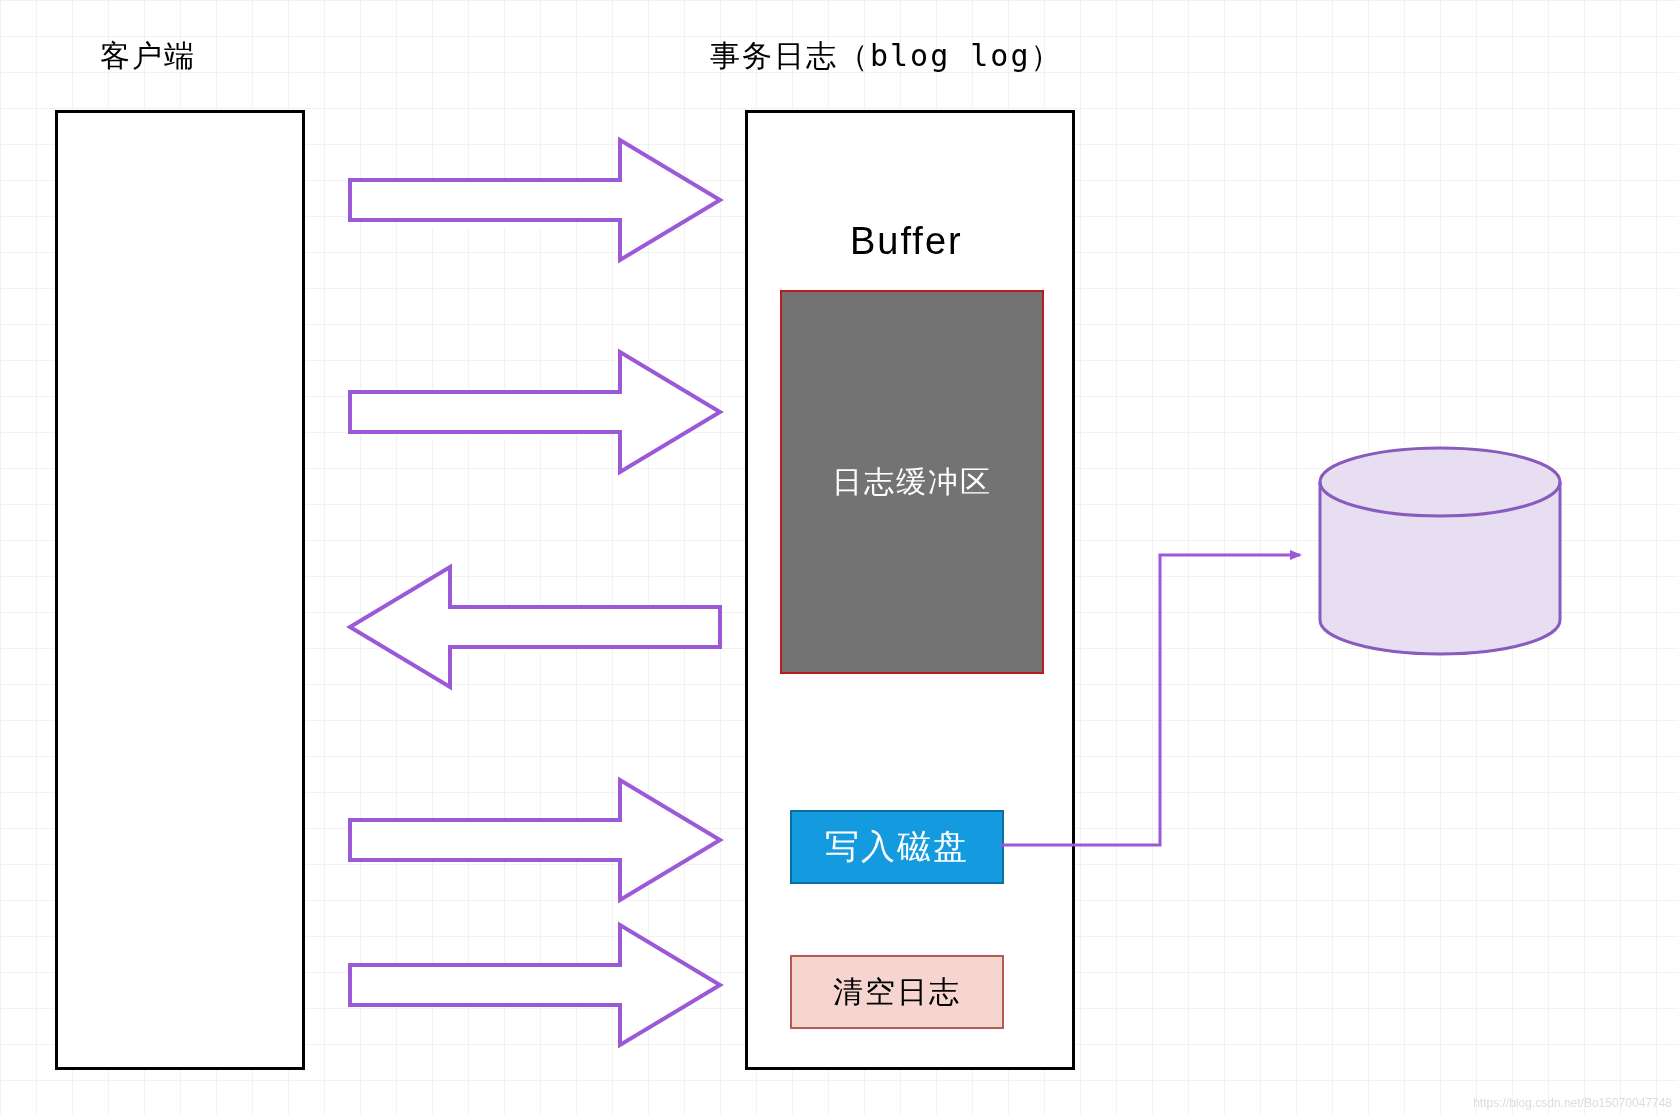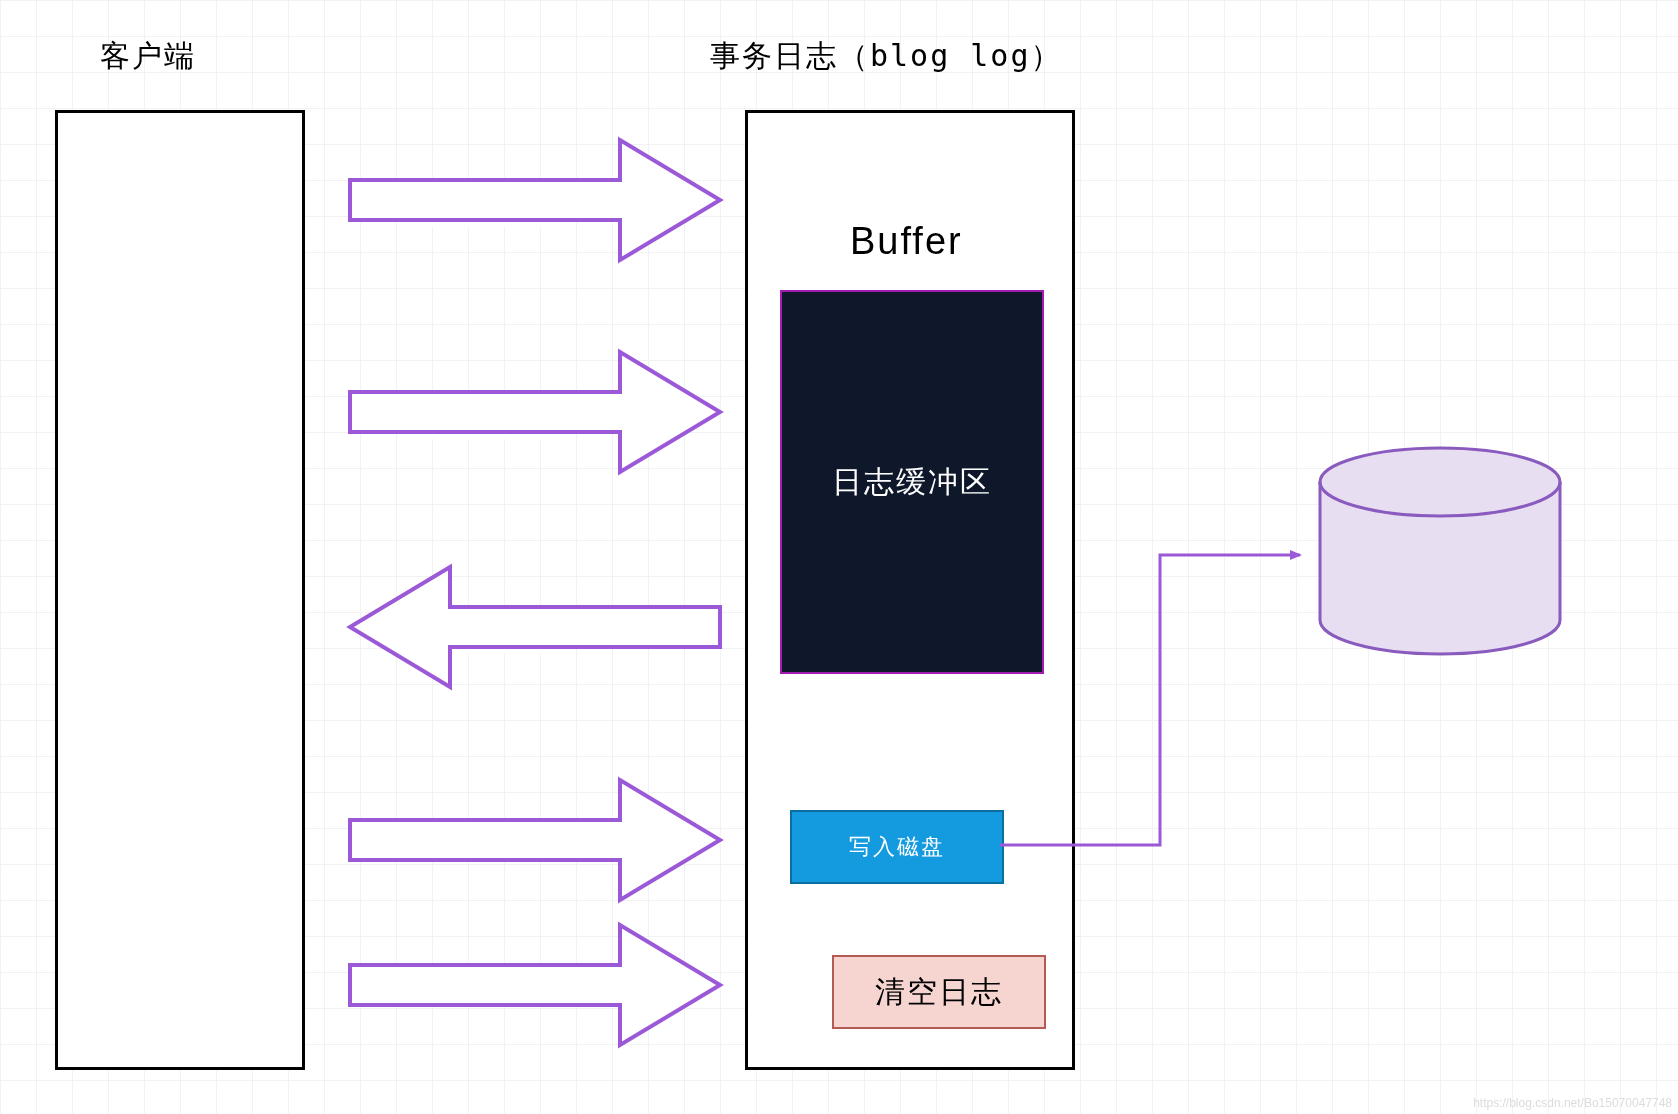--- a/index.html
+++ b/index.html
@@ -34,51 +34,50 @@
     letter-spacing: 2px;
   }
   .buffer-title {
     position: absolute;
     font-size: 38px;
     font-family: Liberation Sans, sans-serif;
     letter-spacing: 2px;
   }
   .green-box {
     position: absolute;
-    background: #0f172a;
-    border: 2px solid #a21caf;
+    background: #737373;
+    border: 2px solid #b91c1c;
     color: #fff;
     font-size: 30px;
     display: flex;
     align-items: center;
     justify-content: center;
     letter-spacing: 2px;
   }
   .blue-box {
     position: absolute;
     background: #149bdf;
     border: 2px solid #0b6ea0;
     color: #fff;
-    font-size: 22px;
+    font-size: 34px;
     display: flex;
     align-items: center;
     justify-content: center;
     letter-spacing: 2px;
   }
   .pink-box {
     position: absolute;
     background: #f6d5d0;
     border: 2px solid #b35a53;
     color: #000;
     font-size: 30px;
     display: flex;
     align-items: center;
     justify-content: center;
     letter-spacing: 2px;
-    margin-left: 42px;
   }
   .db-label {
     position: absolute;
     font-size: 30px;
     font-family: monospace;
     letter-spacing: 2px;
   }
   .arrow-label {
     position: absolute;
     font-size: 30px;

